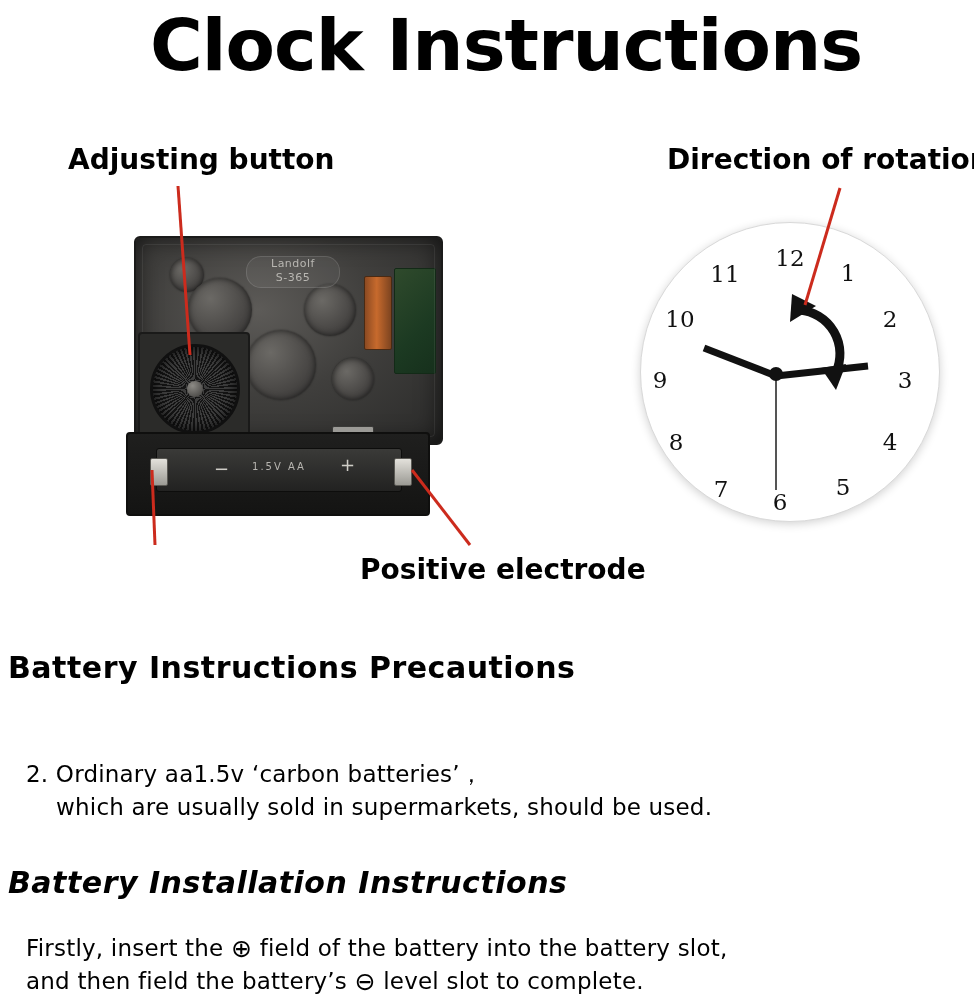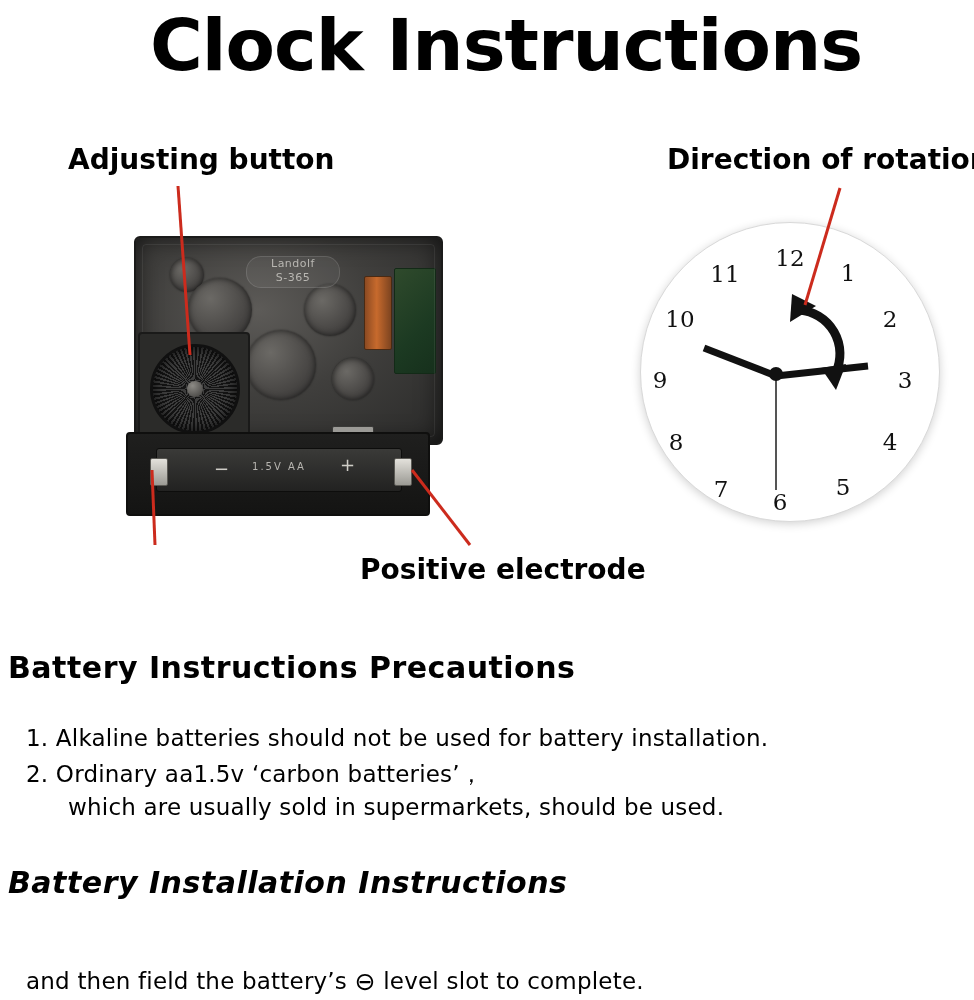--- a/index.html
+++ b/index.html
@@ -247,21 +247,21 @@
 
   .body-line {
     position: absolute;
     font-size: 23px;
     line-height: 36px;
     white-space: nowrap;
     letter-spacing: .2px;
   }
   .p1 { top: 720px; left: 26px; }
   .p2 { top: 756px; left: 26px; }
-  .p3 { top: 789px; left: 56px; margin-left: 12px; }
+  .p3 { top: 789px; left: 56px; }
   .i1 { top: 930px; left: 26px; }
   .i2 { top: 963px; left: 26px; }
 
   .inline-sym {
     font-size: 25px;
     vertical-align: -1px;
   }
 </style>
 </head>
 <body>
@@ -336,24 +336,28 @@
   </div>
 
   <svg class="overlay">
     <line x1="178" y1="186" x2="190" y2="355" stroke="#cc2b1d" stroke-width="3"></line>
     <line x1="840" y1="188" x2="805" y2="305" stroke="#cc2b1d" stroke-width="3"></line>
     <line x1="155" y1="545" x2="152" y2="470" stroke="#cc2b1d" stroke-width="3"></line>
     <line x1="470" y1="545" x2="412" y2="470" stroke="#cc2b1d" stroke-width="3"></line>
   </svg>
 
   <div class="section-heading h-precautions">Battery Instructions Precautions</div>
-  <div class="body-line p1">1. Alkaline batteries should not be used for battery installation.</div>
   <div class="body-line p2">2. Ordinary aa1.5v ‘carbon batteries’，</div>
   <div class="body-line p3">which are usually sold in supermarkets, should be used.</div>
 
   <div class="section-heading h-installation">Battery Installation Instructions</div>
+  <div class="body-line i1">
+    <span>Firstly, insert the</span>
+    <span class="inline-sym">⊕</span>
+    <span>field of the battery into the battery slot,</span>
+  </div>
   <div class="body-line i2">
     <span>and then field the battery’s</span>
     <span class="inline-sym">⊖</span>
     <span>level slot to complete.</span>
   </div>
 
 </div>
 
 </body></html>

